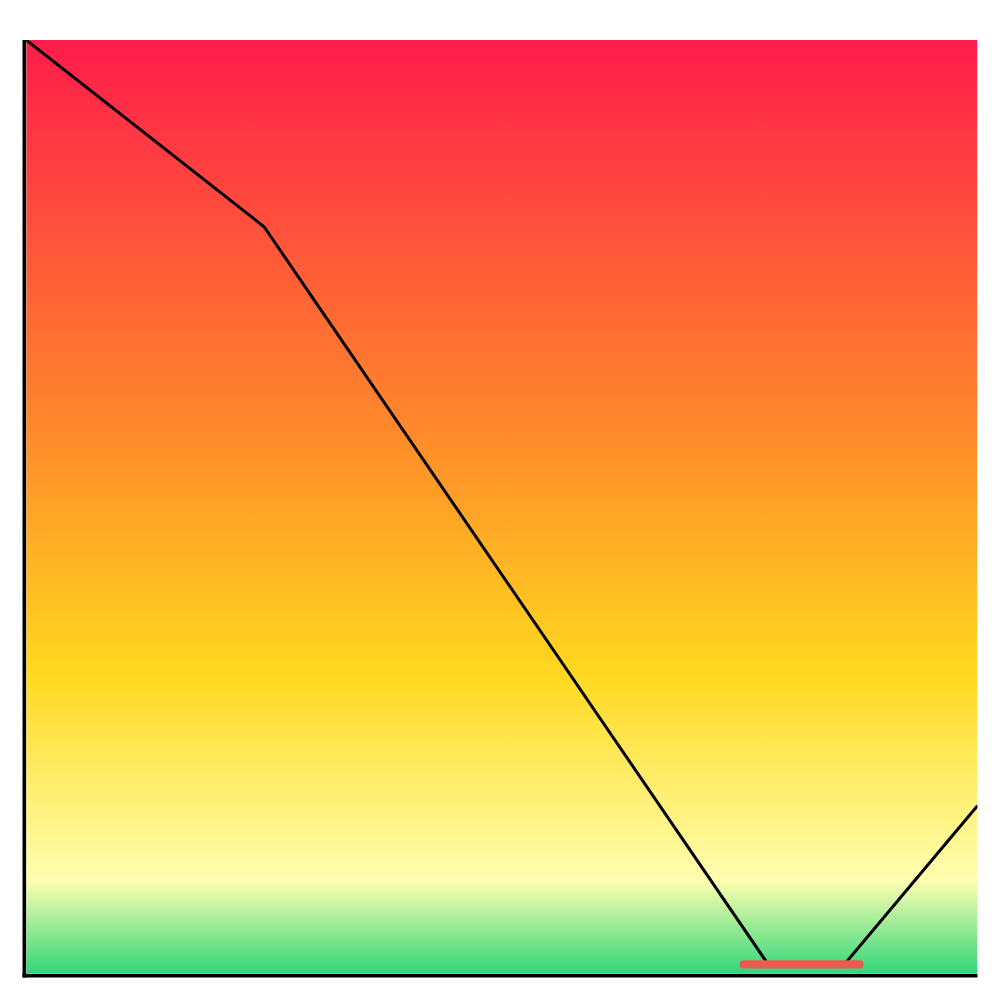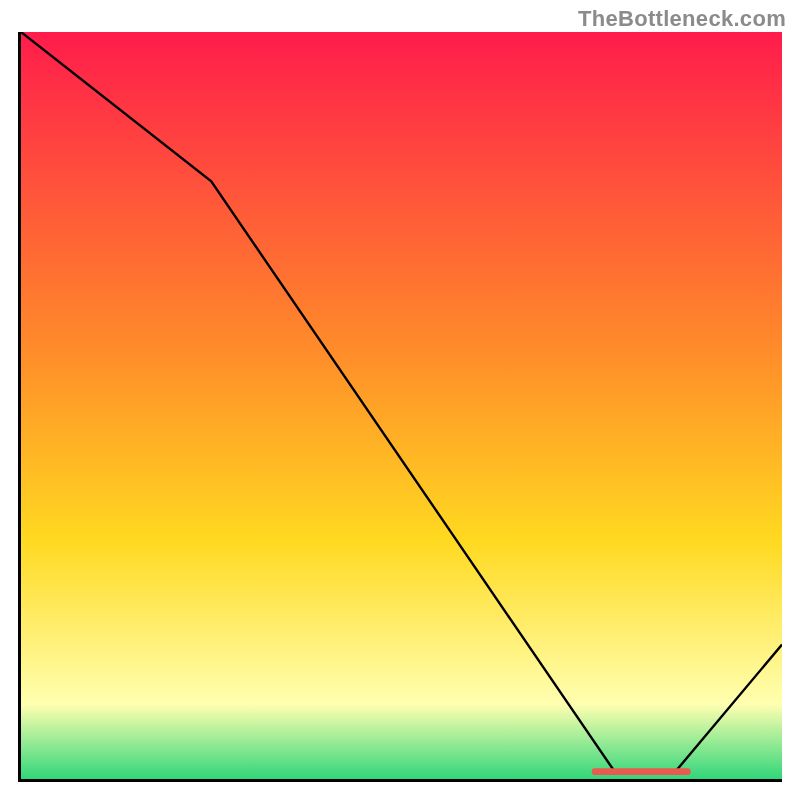--- a/index.html
+++ b/index.html
@@ -34,21 +34,20 @@
   svg.bg, svg.line, svg.marker {
     position: absolute;
     left: 0; top: 0;
     width: 100%; height: 100%;
   }
 </style>
 </head>
 <body>
 
 <div class="wrap">
-  <div class="watermark">TheBottleneck.com</div>
 
   <div class="plot-frame"></div>
 
   <div class="plot-inner">
 
     <svg class="bg" viewBox="0 0 100 100" preserveAspectRatio="none">
       <defs>
         <linearGradient id="grad" x1="0" y1="0" x2="0" y2="1">
           <stop id="g0" offset="0%" stop-color="#ff1c4b"></stop>
           <stop id="g1" offset="42%" stop-color="#ff8a2a"></stop>

